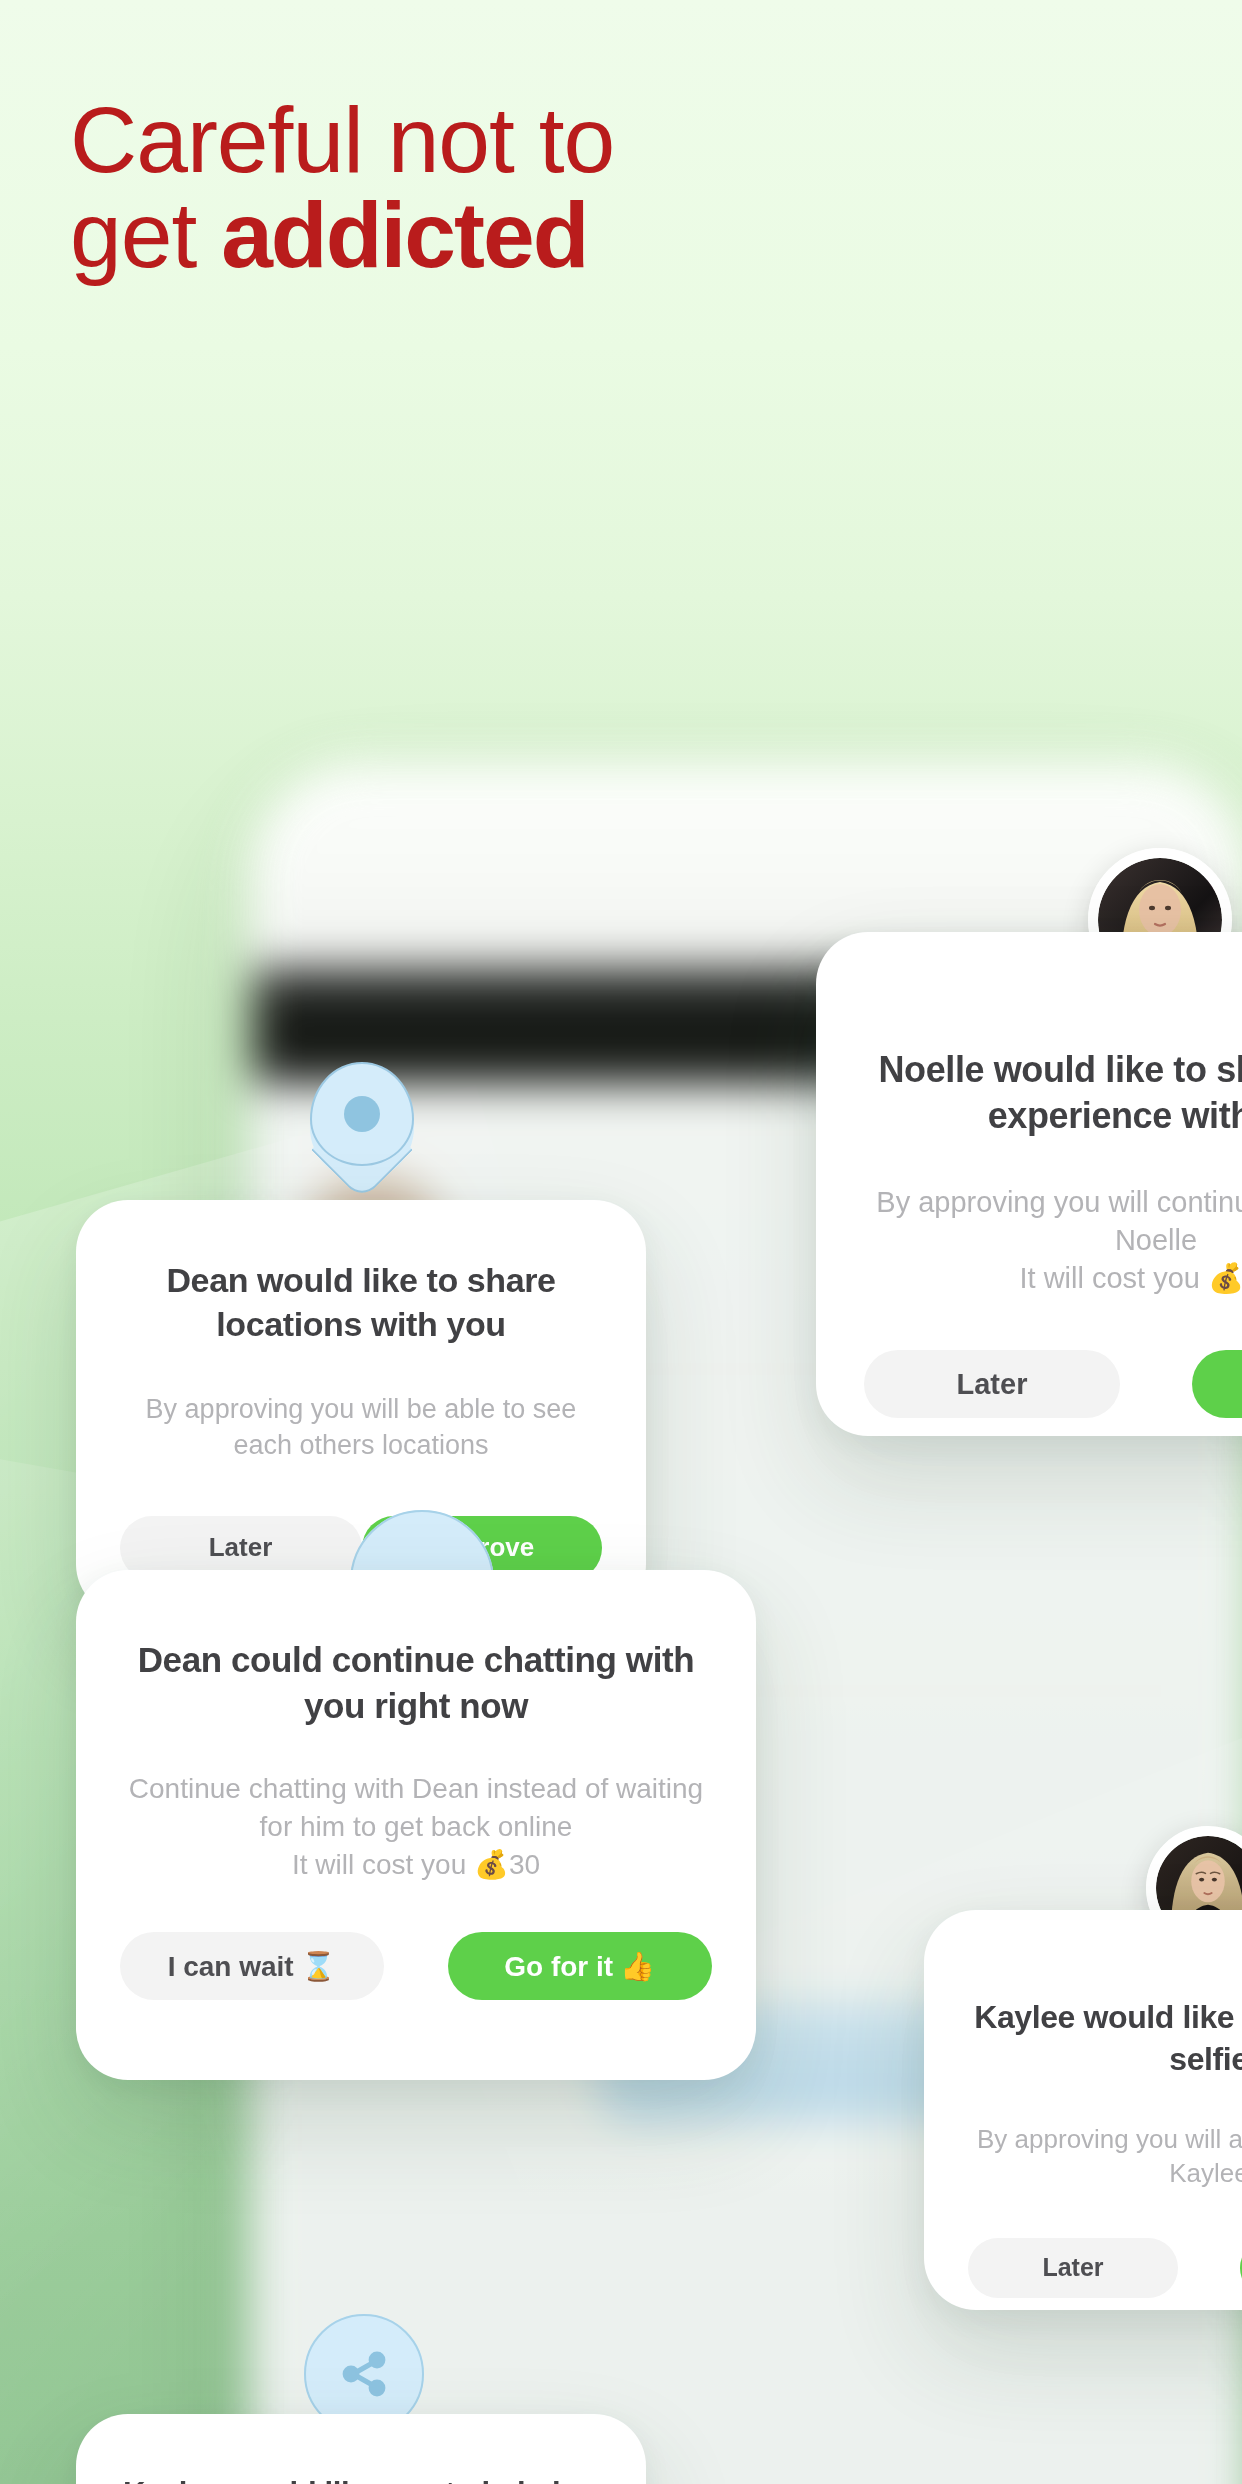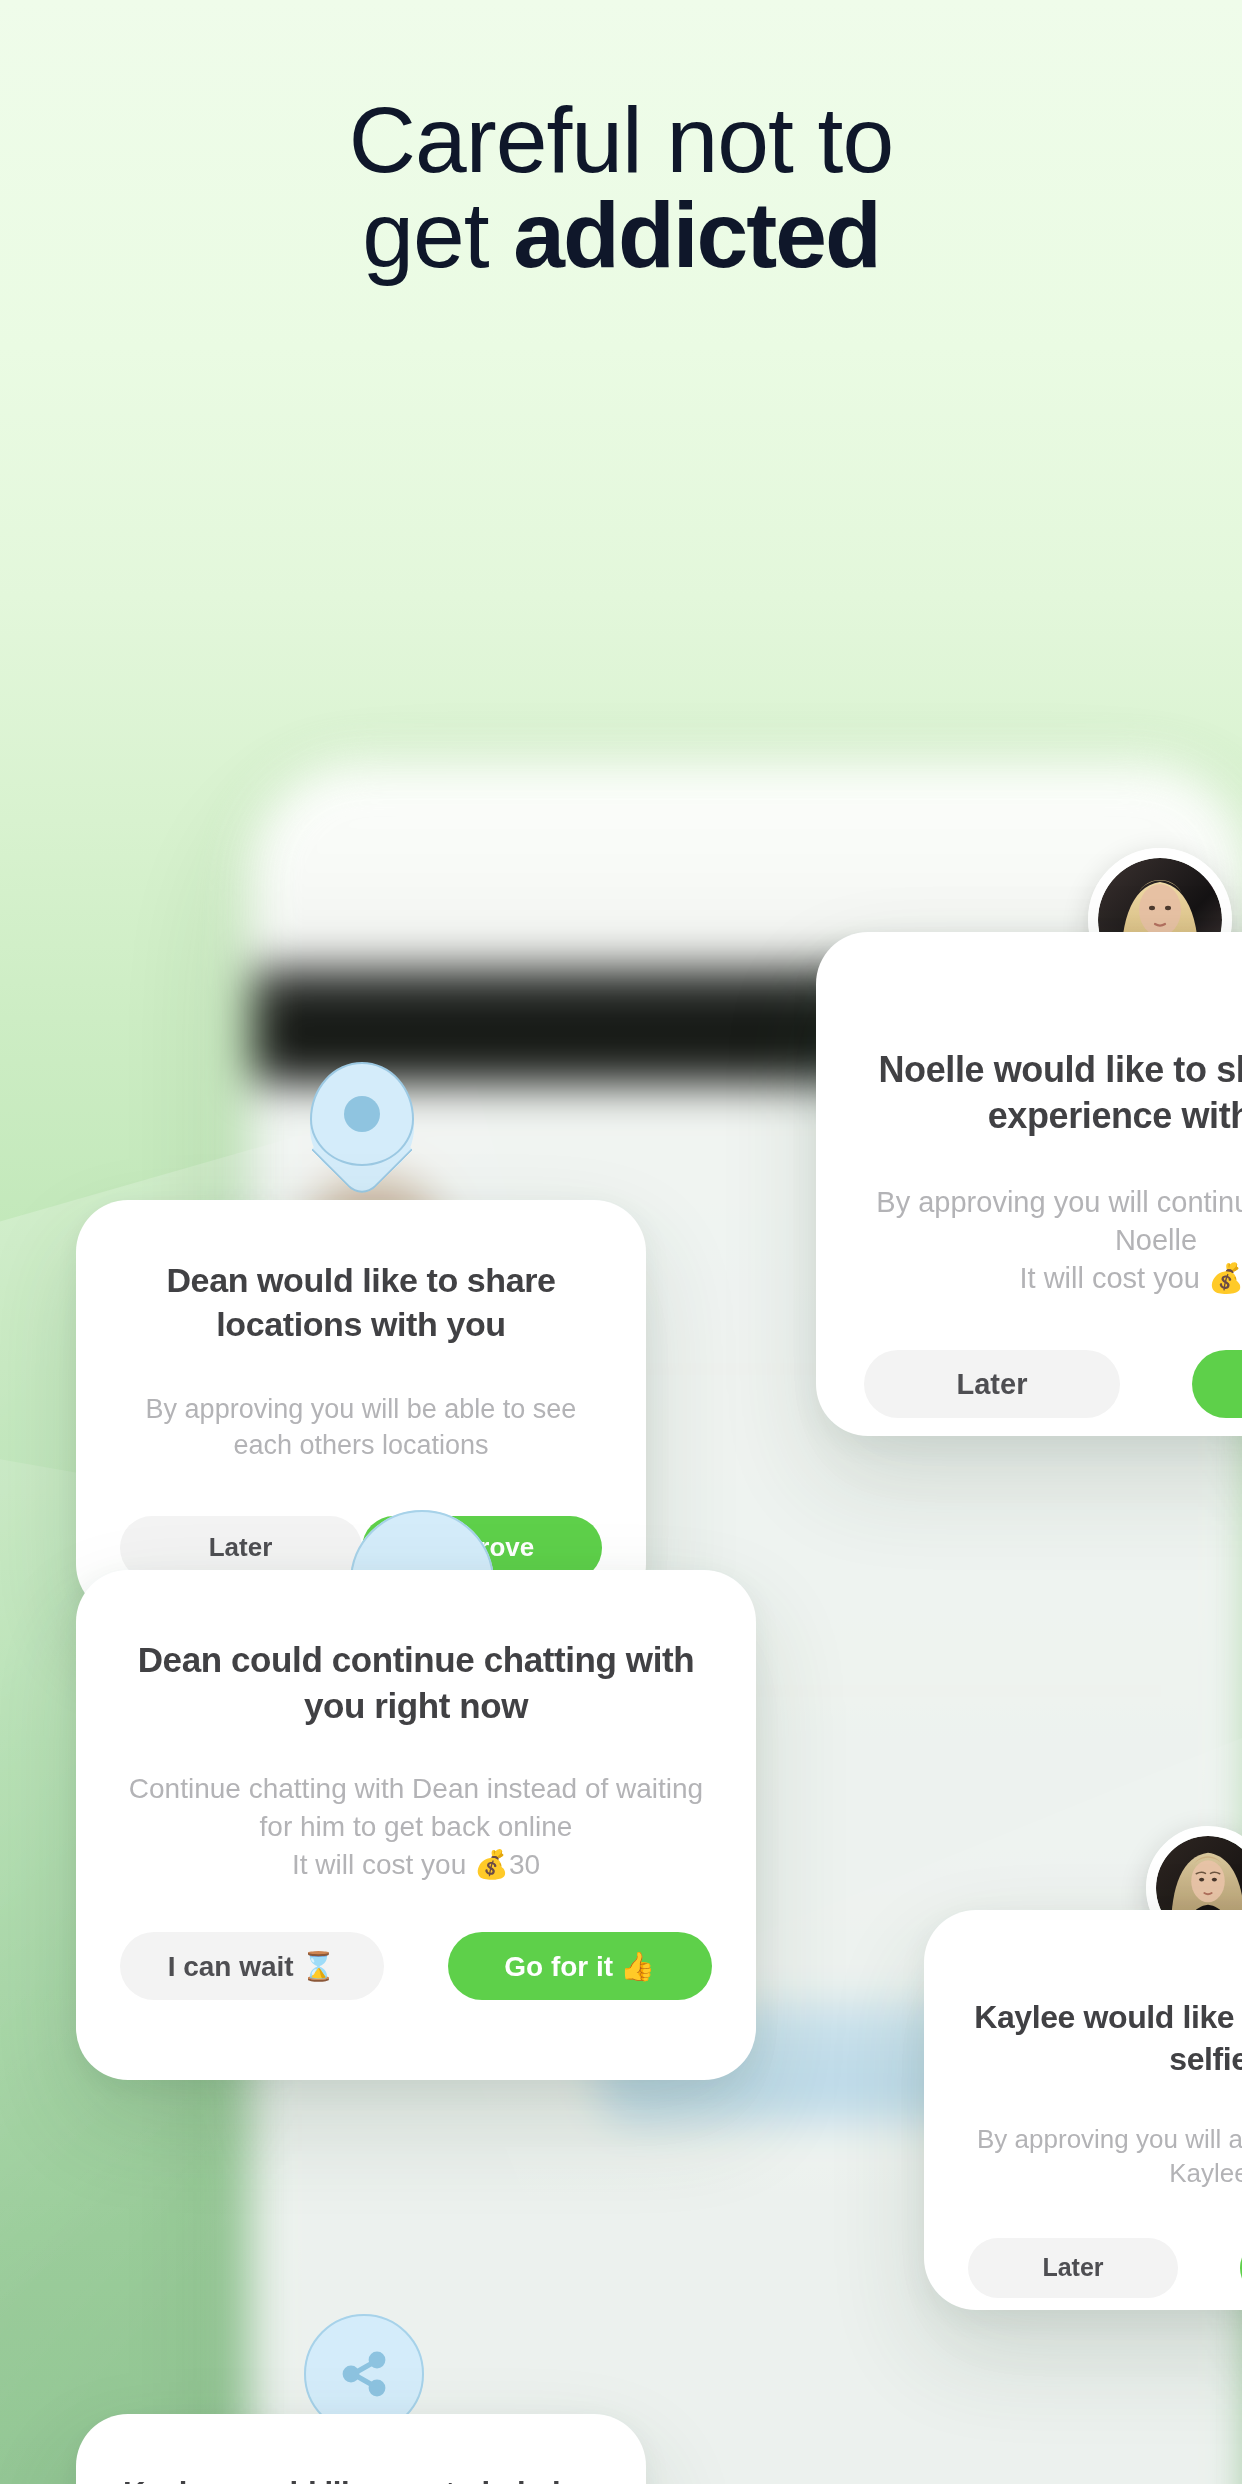--- a/index.html
+++ b/index.html
@@ -38,22 +38,21 @@
   }
   .bg-band.b3 {
     right:-260px; top:1850px; width:900px; height:900px;
     background:linear-gradient(200deg, rgba(255,255,255,.30), rgba(255,255,255,0) 60%);
     transform:rotate(-22deg);
   }
 
   
   .headline {
     position:absolute; left:0; right:0; top:93px;
-    text-align:center;
-    color:#0f172a;
+    color:#b91c1c;
     font-size:93px;
     line-height:1.02;
     letter-spacing:-1px;
     font-weight:300;
     padding:0 70px;
   }
   .headline .b { font-weight:800; letter-spacing:-2px; }
 
   
   .phone {

